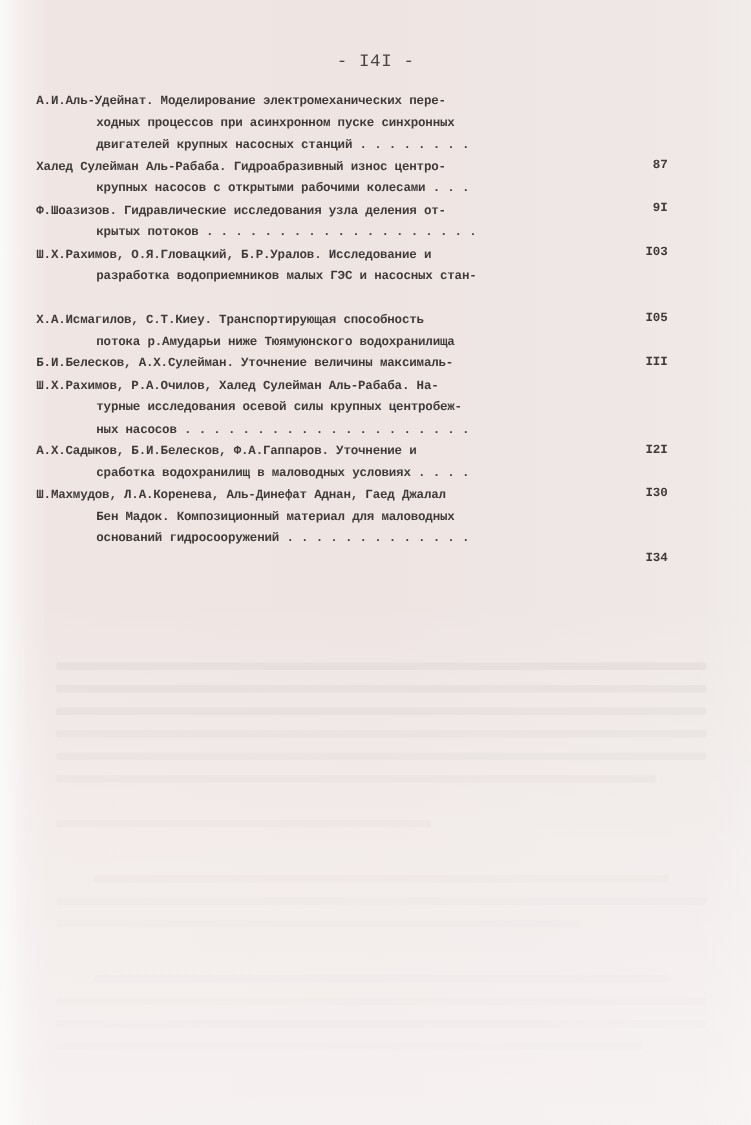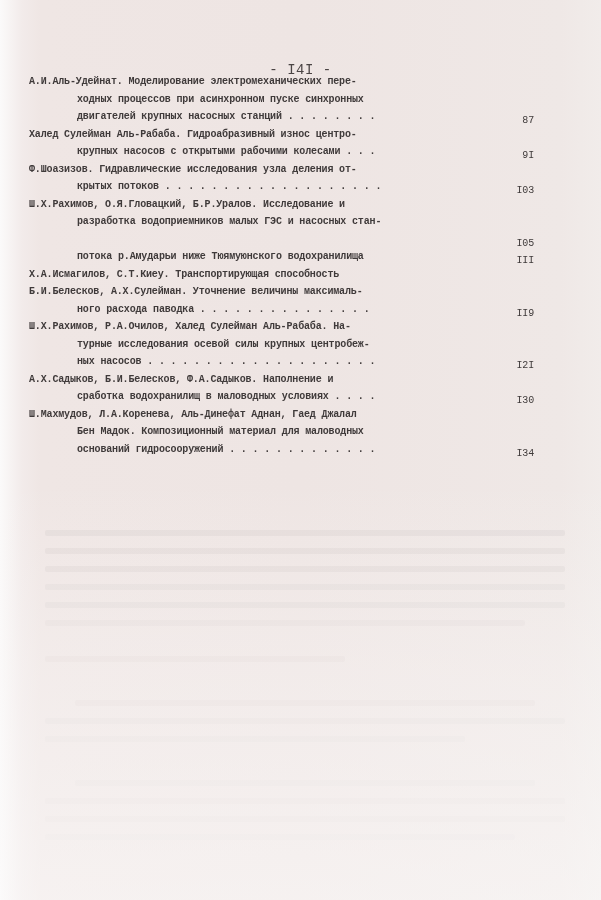--- a/index.html
+++ b/index.html
@@ -27,21 +27,20 @@
     .page-number {
       position: absolute;
       top: 42px;
       left: 0;
       width: 601px;
       text-align: center;
       font-family: "Liberation Mono", "DejaVu Sans Mono", monospace;
       font-size: 14px;
       color: #4a4444;
       letter-spacing: 0.5px;
-      margin-top: 20px;
     }
     .toc {
       position: absolute;
       top: 73px;
       left: 29px;
       width: 505px;
       font-family: "Liberation Mono", "DejaVu Sans Mono", monospace;
       font-size: 10px;
       line-height: 17.5px;
       color: #3f3a3a;
@@ -54,22 +53,22 @@
       display: block;
       height: 17.5px;
     }
     .line.cont { padding-left: 48px; }
     .line.last {
       position: relative;
     }
     .pg {
       position: absolute;
       right: 0;
-      top: 4px;
-      font-weight: normal;
+      top: 16px;
+      font-weight: bold;
     }
     .bleed {
       position: absolute;
       left: 45px;
       width: 520px;
       height: 6px;
       background: rgba(160,150,150,0.13);
       border-radius: 2px;
     }
   </style>
@@ -113,37 +112,36 @@
       <span class="line cont last"><span>крытых потоков . . . . . . . . . . . . . . . . . . .</span><span class="pg">I03</span></span>
     </div>
 
     <div class="entry">
       <span class="line">Ш.Х.Рахимов, О.Я.Гловацкий, Б.Р.Уралов. Исследование и</span>
       <span class="line cont">разработка водоприемников малых ГЭС и насосных стан-</span>
       <span class="line cont last"><span class="pg">I05</span></span>
     </div>
 
     <div class="entry">
+      <span class="line">Х.А.Исмагилов, С.Т.Киеу. Транспортирующая способность</span>
       <span class="line cont last"><span>потока р.Амударьи ниже Тюямуюнского водохранилища</span><span class="pg">III</span></span>
-      <span class="line">Х.А.Исмагилов, С.Т.Киеу. Транспортирующая способность</span>
     </div>
 
     <div class="entry">
       <span class="line">Б.И.Белесков, А.Х.Сулейман. Уточнение величины максималь-</span>
-      <span class="line cont last"><span>ного расхода паводка . . . . . . . . . . . . . . .</span><span class="pg">II9</span></span>
     </div>
 
     <div class="entry">
       <span class="line">Ш.Х.Рахимов, Р.А.Очилов, Халед Сулейман Аль-Рабаба. На-</span>
       <span class="line cont">турные исследования осевой силы крупных центробеж-</span>
       <span class="line cont last"><span>ных насосов . . . . . . . . . . . . . . . . . . . .</span><span class="pg">I2I</span></span>
     </div>
 
     <div class="entry">
-      <span class="line">А.Х.Садыков, Б.И.Белесков, Ф.А.Садыков. Наполнение и</span>
+      <span class="line">А.Х.Садыков, Б.И.Белесков, Ф.А.Гаппаров. Уточнение и</span>
       <span class="line cont last"><span>сработка водохранилищ в маловодных условиях . . . .</span><span class="pg">I30</span></span>
     </div>
 
     <div class="entry">
       <span class="line">Ш.Махмудов, Л.А.Коренева, Аль-Динефат Аднан, Гаед Джалал</span>
       <span class="line cont">Бен Мадок. Композиционный материал для маловодных</span>
       <span class="line cont last"><span>оснований гидросооружений . . . . . . . . . . . . .</span><span class="pg">I34</span></span>
     </div>
 
   </div>

